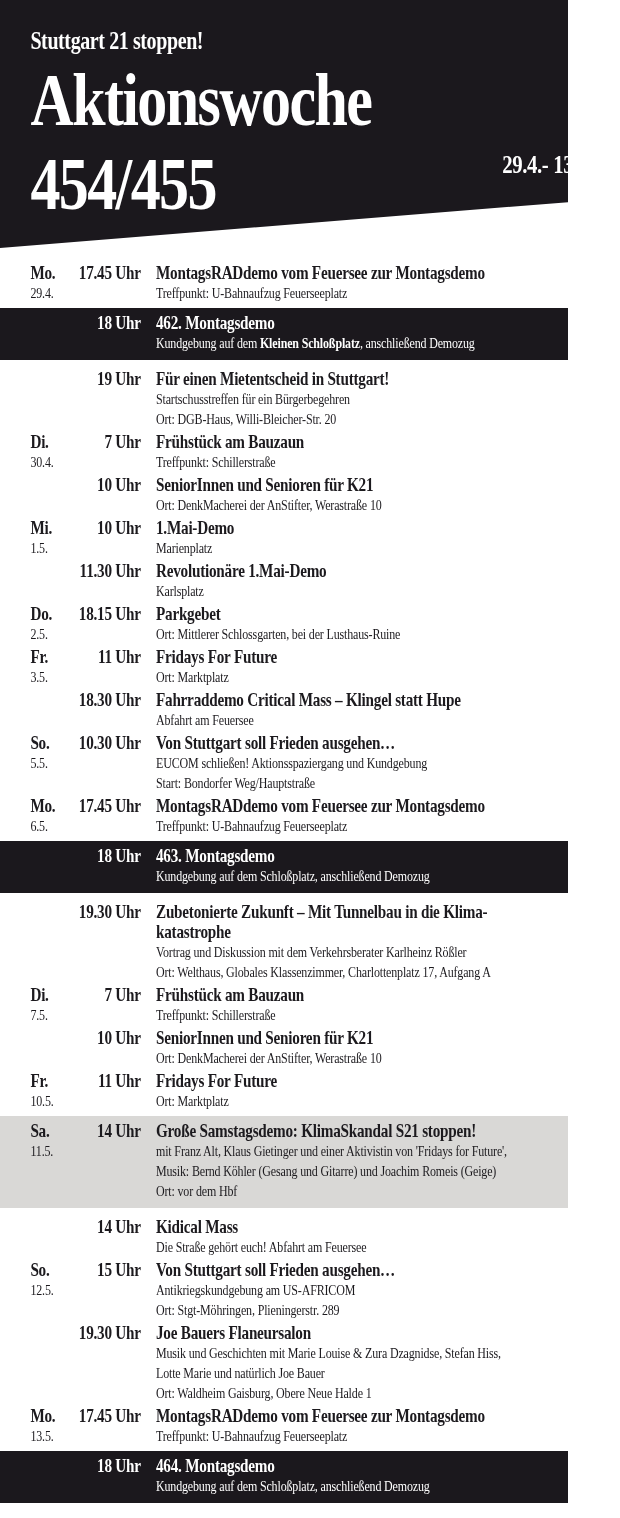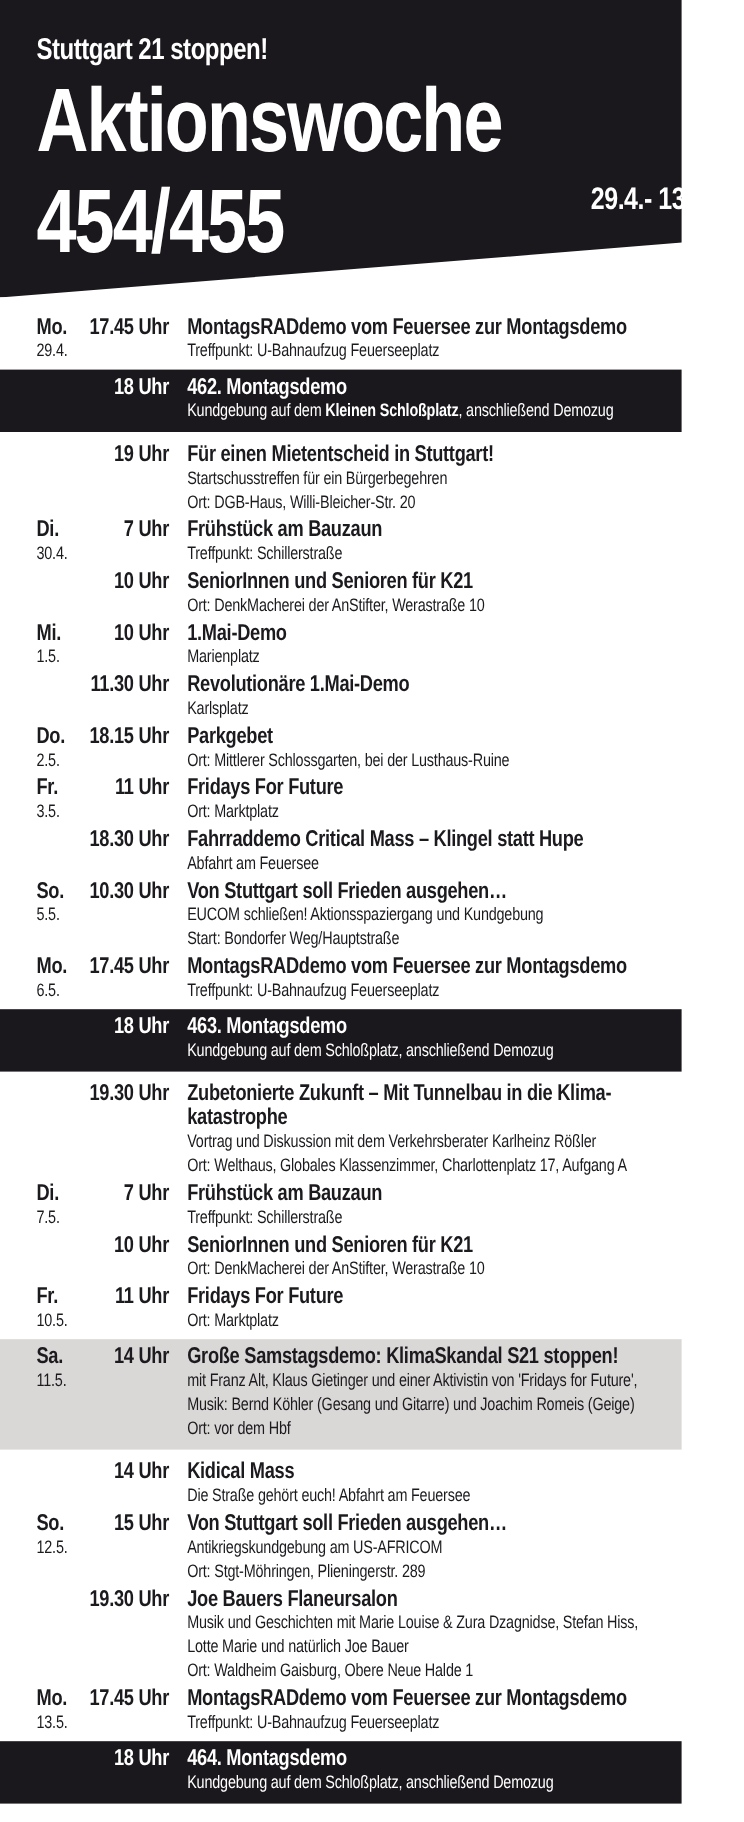--- a/index.html
+++ b/index.html
@@ -1,21 +1,21 @@
 <!DOCTYPE html>
 <html lang="de"><head>
 <meta charset="utf-8">
 <style>
   html,body{margin:0;padding:0;}
   body{
     width:620px;height:1518px;overflow:hidden;background:#fff;
     font-family:"Liberation Sans","DejaVu Sans",sans-serif;
     color:#1c1a1e;
   }
-  .page{width:568px;height:1518px;overflow:hidden;position:relative;background:#fff;}
+  .page{width:568px;height:1518px;overflow:hidden;position:relative;background:#fff;font-family:Liberation Serif, serif;}
   
   .scale{width:775px;transform:scaleX(0.8);transform-origin:0 0;}
 
   
   header{
     height:248px;background:var(--ink,#1b181d);color:#fff;
     clip-path:polygon(0 0,100% 0,100% 198px,0 248px);
     position:relative;padding-left:38px;box-sizing:border-box;
   }
   .kicker{padding-top:26px;font-size:25px;font-weight:bold;letter-spacing:-0.5px;line-height:30px;}

